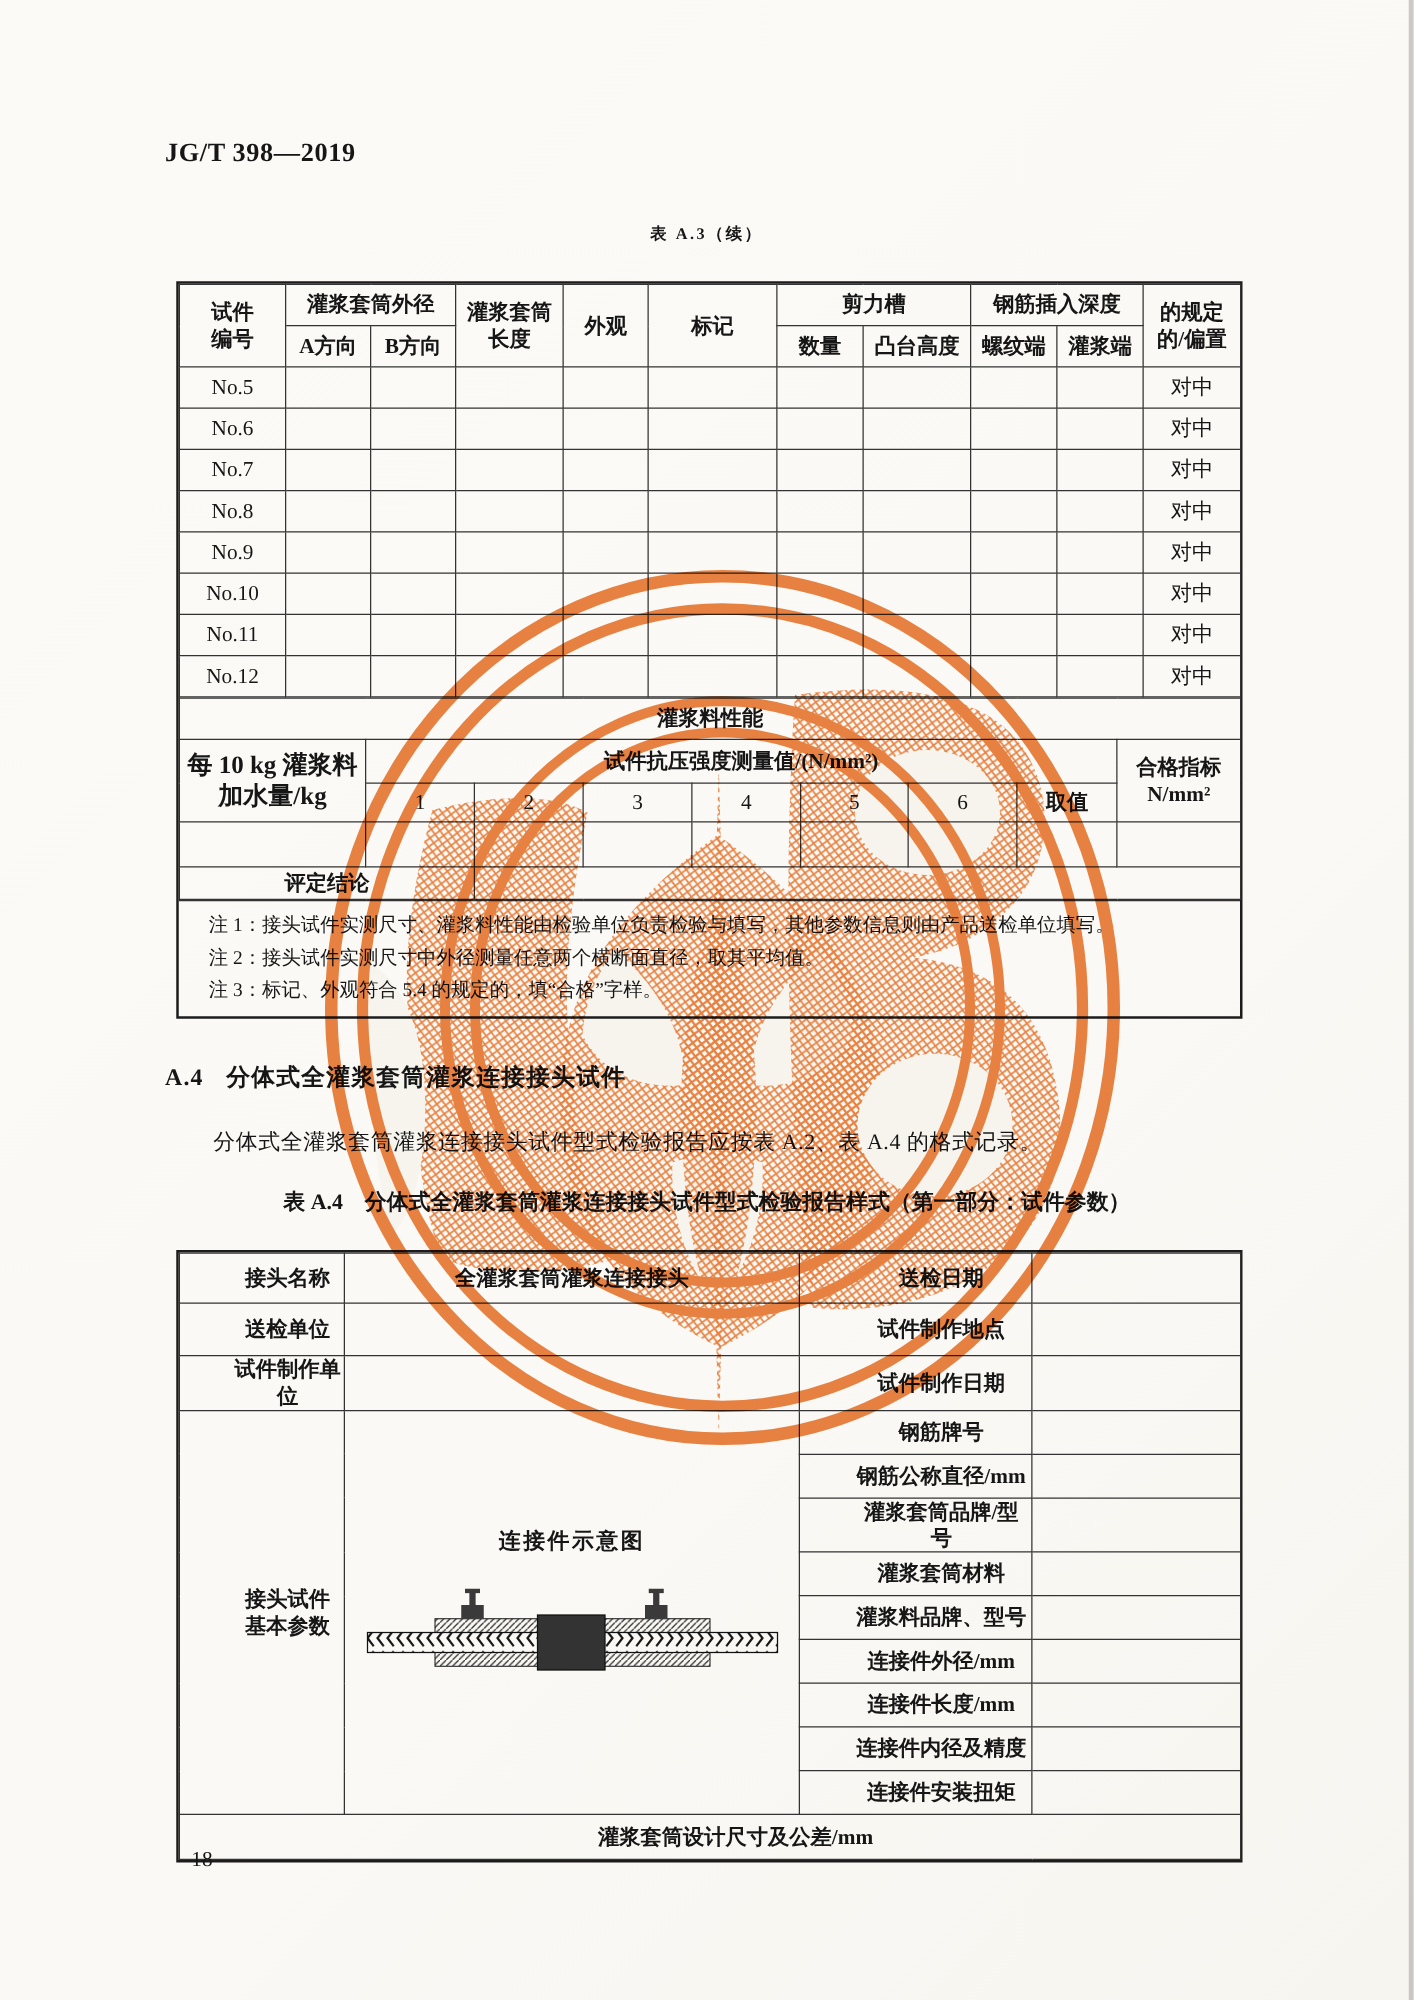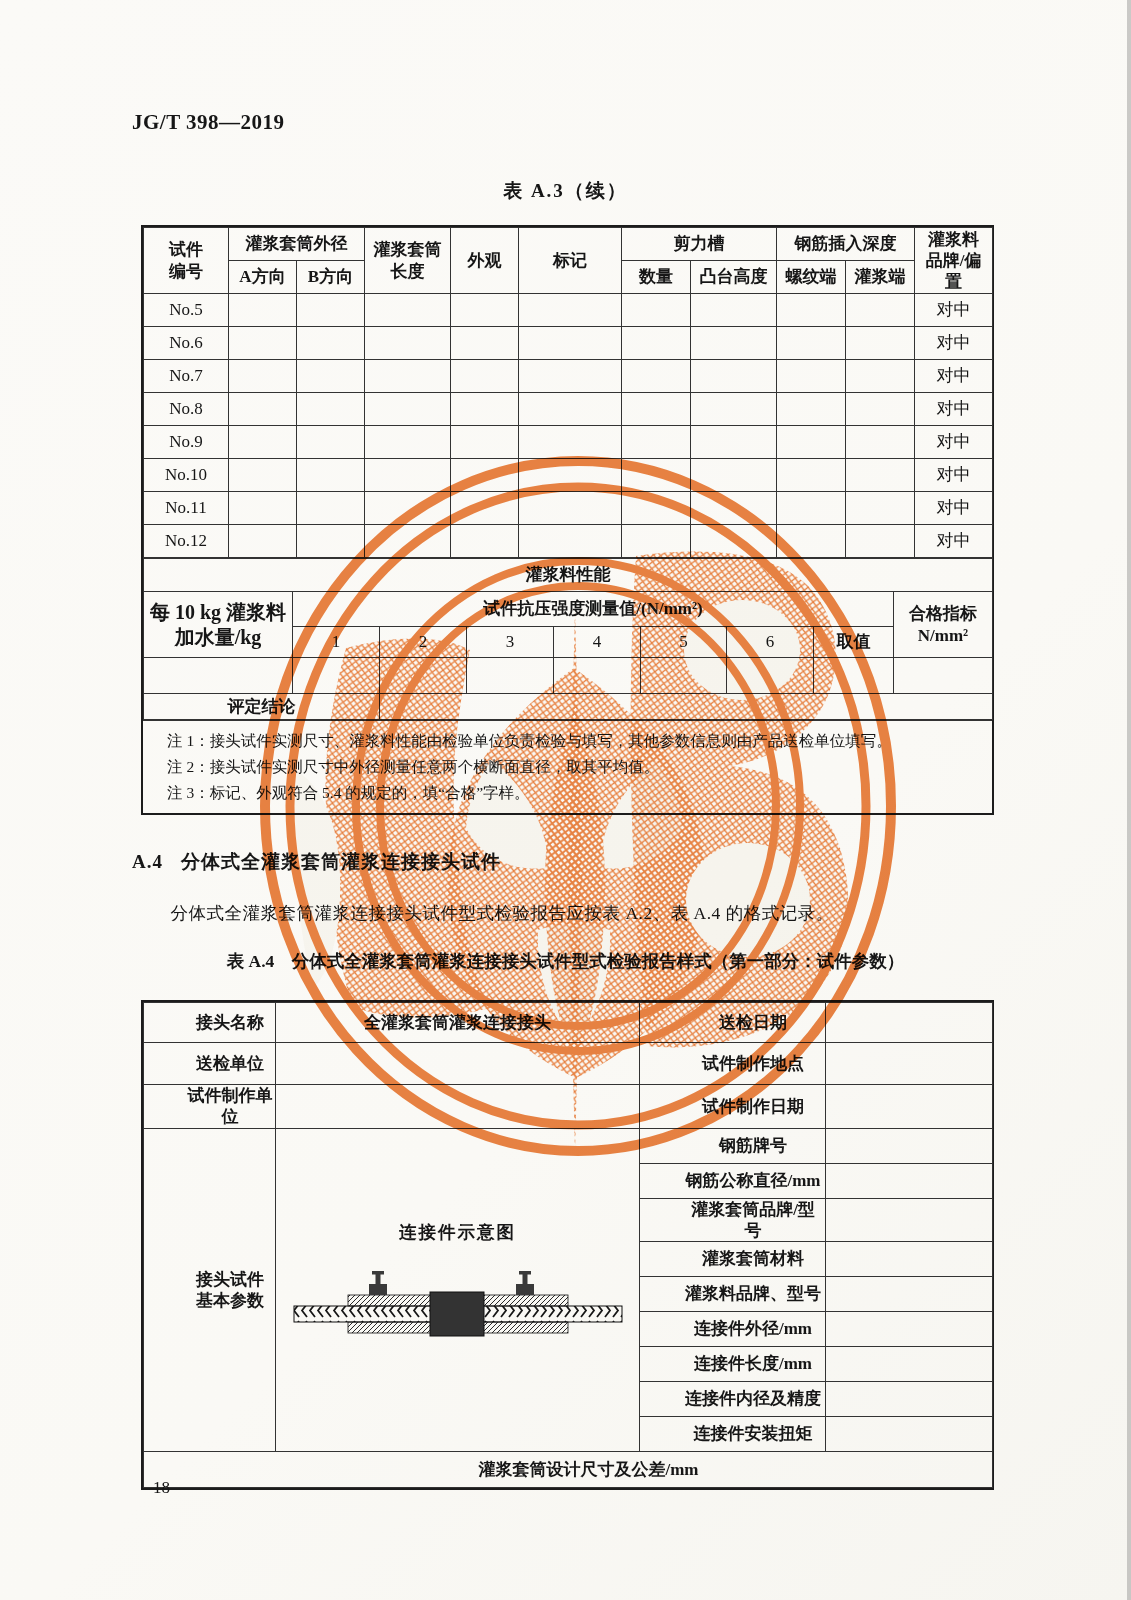--- a/index.html
+++ b/index.html
@@ -5,21 +5,21 @@
   html,body{margin:0;padding:0;}
   body{
     position:relative; width:1131px; height:1600px; overflow:hidden;
     background:linear-gradient(135deg,#fbfaf7 0%,#faf9f5 60%,#f6f5f0 100%);
     font-family:"Liberation Serif","DejaVu Serif",serif;
     color:#161616;
   }
   .scan-edge{position:absolute;right:0;top:0;width:4px;height:100%;background:#9a9a98;opacity:.5;}
 
   .doc-code{position:absolute;left:132px;top:110px;font-size:21px;font-weight:700;letter-spacing:.5px;}
-  .t3-title{position:absolute;left:141px;top:178px;width:849px;text-align:center;font-size:19px;font-weight:700;letter-spacing:2px;}
+  .t3-title{position:absolute;left:141px;top:178px;width:849px;text-align:center;font-size:13px;font-weight:700;letter-spacing:2px;}
 
   .tblwrap{position:absolute;left:141px;border:2px solid #1c1c1c;background:transparent;}
   table{border-collapse:collapse;table-layout:fixed;}
   td{border:1px solid #333;text-align:center;vertical-align:middle;padding:0 2px;
      font-size:17px;line-height:1.25;overflow:hidden;}
   .hd{font-weight:700;}
   .fw2{display:inline-block;width:2.3em;}
   .fw4{display:inline-block;width:4.3em;}
   .fw36{display:inline-block;width:3.7em;}
   .fw42{display:inline-block;width:4.4em;}
@@ -76,21 +76,21 @@
     </colgroup>
     <tbody>
         <tr>
       <td rowspan="2" class="hd"><span class="fw2">试件编号</span></td>
       <td colspan="2" class="hd">灌浆套筒外径</td>
       <td rowspan="2" class="hd"><span class="fw4">灌浆套筒长度</span></td>
       <td rowspan="2" class="hd">外观</td>
       <td rowspan="2" class="hd">标记</td>
       <td colspan="2" class="hd">剪力槽</td>
       <td colspan="2" class="hd">钢筋插入深度</td>
-      <td rowspan="2" class="hd"><span class="fw36">灌浆料品牌/偏置</span></td>
+      <td rowspan="2" class="hd"><span class="fw36">的规定的/偏置</span></td>
     </tr>
     <tr>
       <td class="hd">A方向</td>
       <td class="hd">B方向</td>
       <td class="hd">数量</td>
       <td class="hd">凸台高度</td>
       <td class="hd">螺纹端</td>
       <td class="hd">灌浆端</td>
     </tr>
     <tr>

